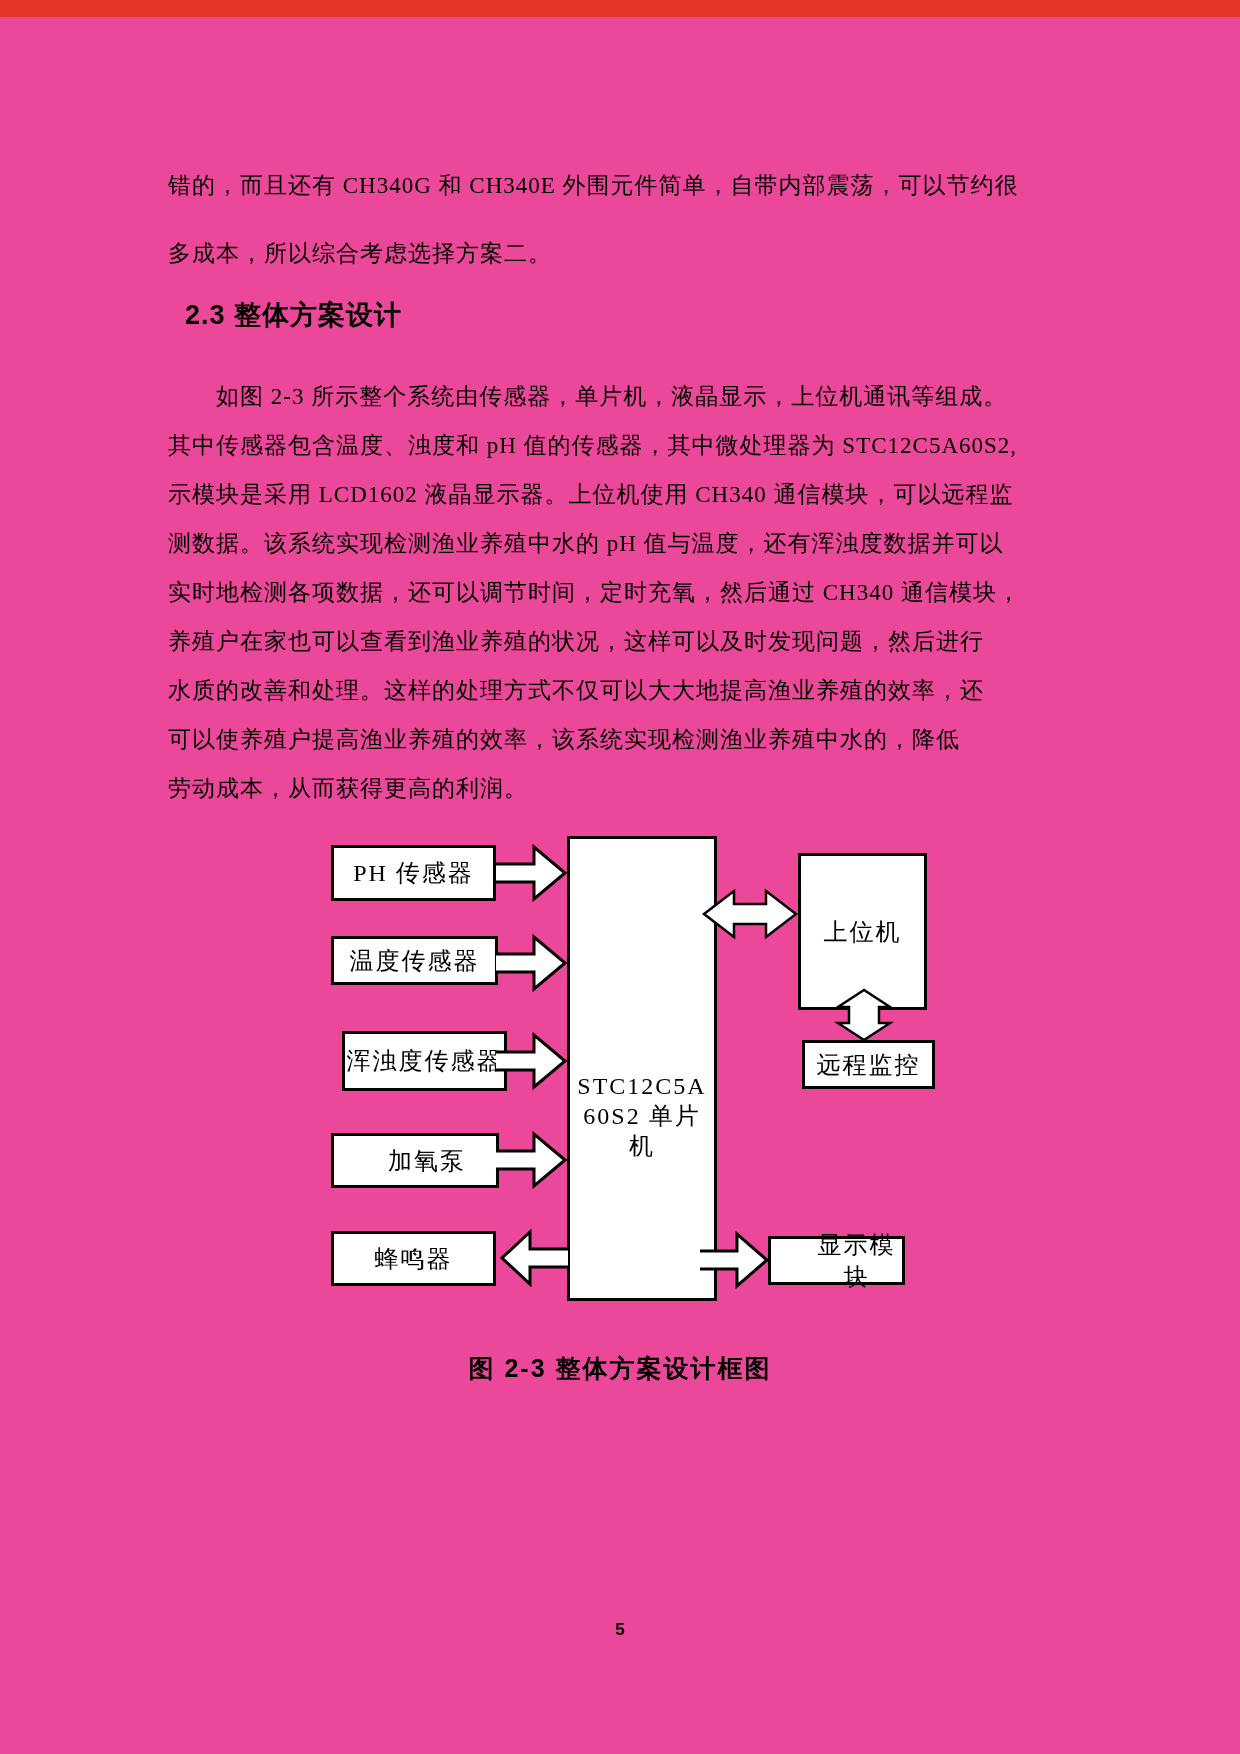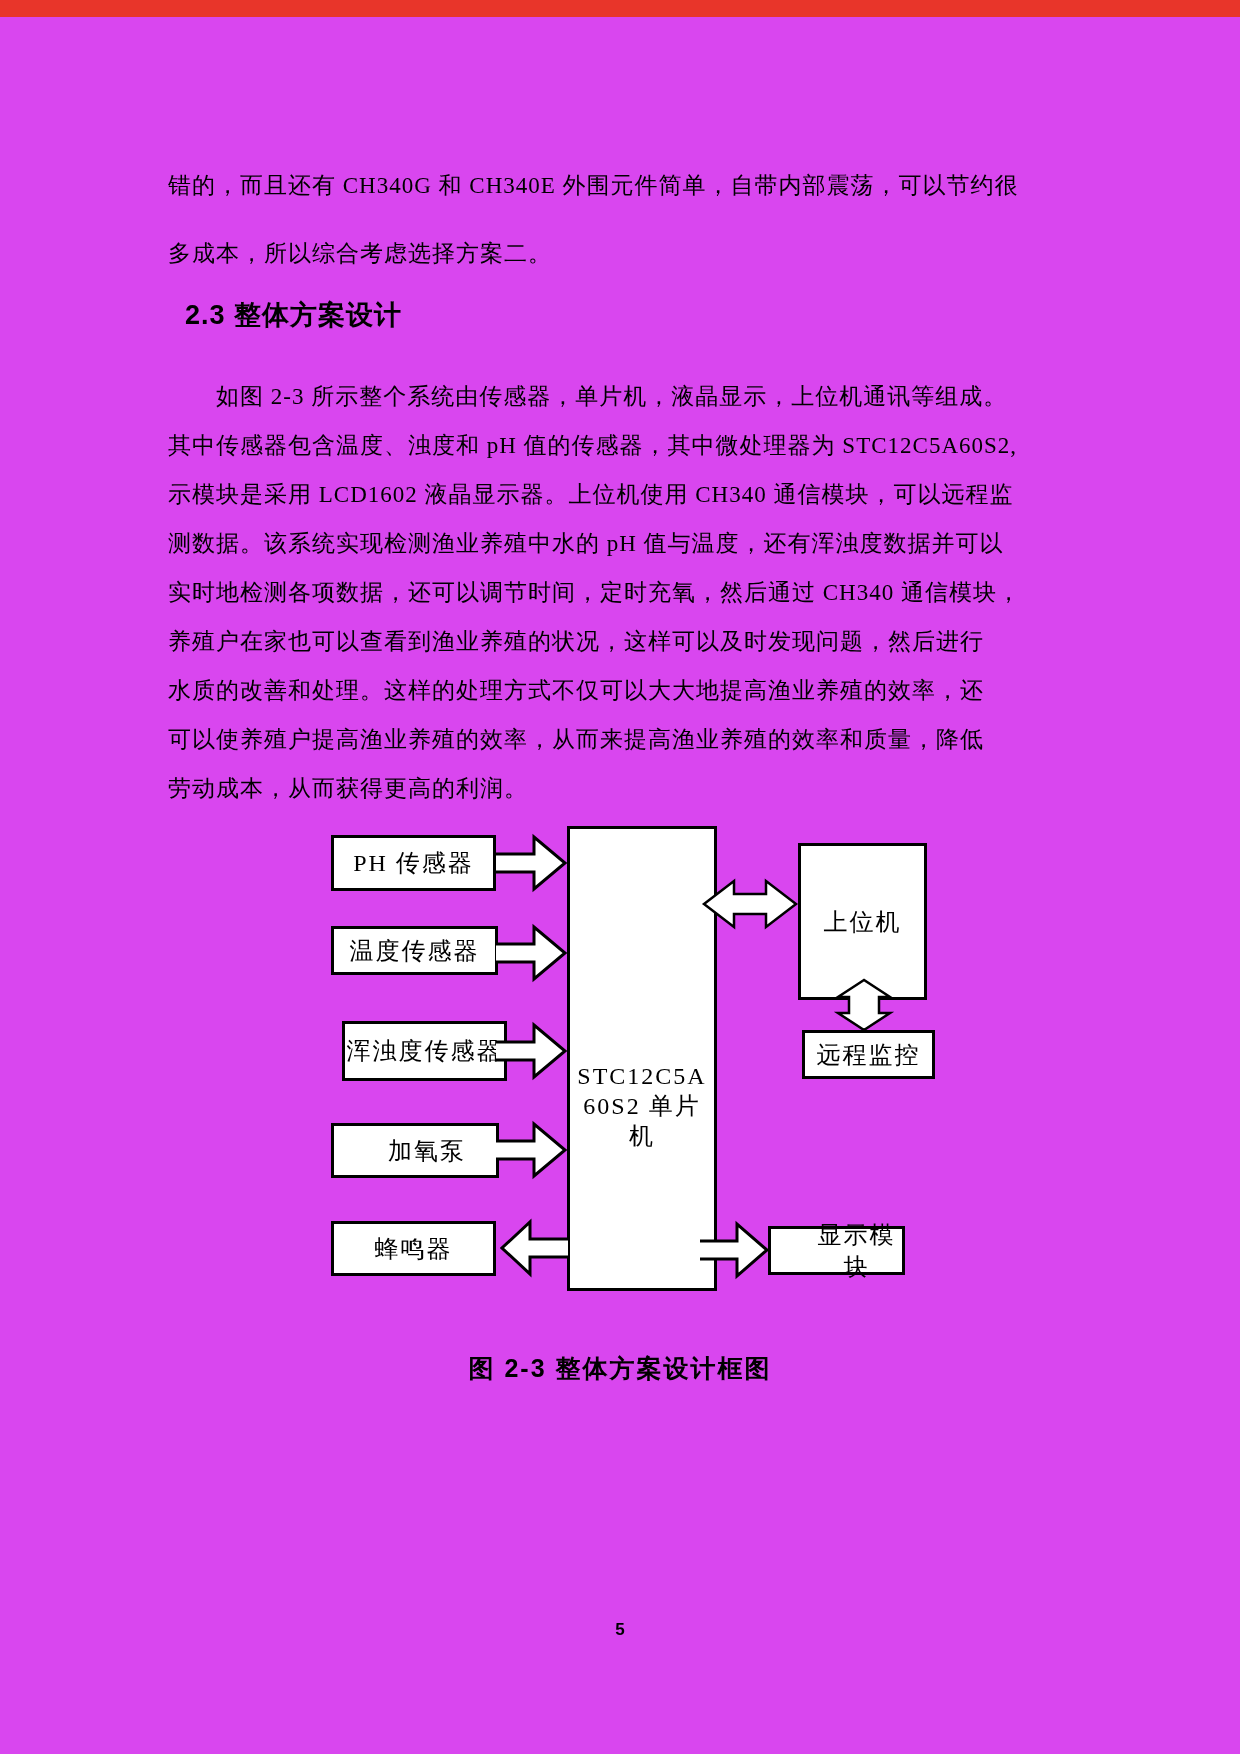--- a/index.html
+++ b/index.html
@@ -1,20 +1,20 @@
 <!DOCTYPE html>
 <html><head>
 <meta charset="utf-8">
 <style>
   html, body { margin: 0; padding: 0; background: #ffffff; }
   #page {
     position: relative;
     width: 1240px;
     height: 1754px;
-    background: #d946ef;
+    background: #ec4899;
     overflow: hidden;
     font-family: "Liberation Serif", "DejaVu Serif", serif;
     color: #000000;
   }
   .topbar {
     position: absolute; left: 0; top: 0;
     width: 1240px; height: 17px;
     background: #e8352a;
   }
   .para {
@@ -37,21 +37,21 @@
     position: absolute;
     left: 185px; top: 293px;
     font-family: "Liberation Sans", "DejaVu Sans", sans-serif;
     font-size: 27px;
     font-weight: bold;
     line-height: 44px;
     letter-spacing: 1px;
     color: #000;
   }
   
-  #diagram { position: absolute; left: 0; top: 6px; width: 1240px; height: 1460px; }
+  #diagram { position: absolute; left: 0; top: 16px; width: 1240px; height: 1460px; }
   .dbox {
     position: absolute;
     border: 3px solid #000;
     background: #fff;
     box-sizing: border-box;
     display: flex;
     align-items: center;
     justify-content: center;
     font-size: 24px;
     letter-spacing: 2px;
@@ -96,21 +96,21 @@
   <div class="heading">2.3 整体方案设计</div>
 
   <div id="bodytext" class="para">
     <div class="pline indent">如图 2-3 所示整个系统由传感器，单片机，液晶显示，上位机通讯等组成。</div>
     <div class="pline">其中传感器包含温度、浊度和 pH 值的传感器，其中微处理器为 STC12C5A60S2,</div>
     <div class="pline">示模块是采用 LCD1602 液晶显示器。上位机使用 CH340 通信模块，可以远程监</div>
     <div class="pline">测数据。该系统实现检测渔业养殖中水的 pH 值与温度，还有浑浊度数据并可以</div>
     <div class="pline">实时地检测各项数据，还可以调节时间，定时充氧，然后通过 CH340 通信模块，</div>
     <div class="pline">养殖户在家也可以查看到渔业养殖的状况，这样可以及时发现问题，然后进行</div>
     <div class="pline">水质的改善和处理。这样的处理方式不仅可以大大地提高渔业养殖的效率，还</div>
-    <div class="pline">可以使养殖户提高渔业养殖的效率，从而来提高渔业养殖的效率和质量，降低</div>
+    <div class="pline">可以使养殖户提高渔业养殖的效率，该系统实现检测渔业养殖中水的，降低</div>
     <div class="pline">劳动成本，从而获得更高的利润。</div>
   </div>
 
   <div id="diagram">
 
     <div class="dbox" style="left:331px; top:829px; width:165px; height:56px;">PH 传感器</div>
     <div class="dbox" style="left:331px; top:920px; width:167px; height:49px;">温度传感器</div>
     <div class="dbox" style="left:331px; top:1015px; width:165px; height:60px;margin-left:11px;">浑浊度传感器</div>
     <div class="dbox" style="left:331px; top:1117px; width:168px; height:55px;padding-left:24px;">加氧泵</div>
     <div class="dbox" style="left:331px; top:1215px; width:165px; height:55px;">蜂鸣器</div>

